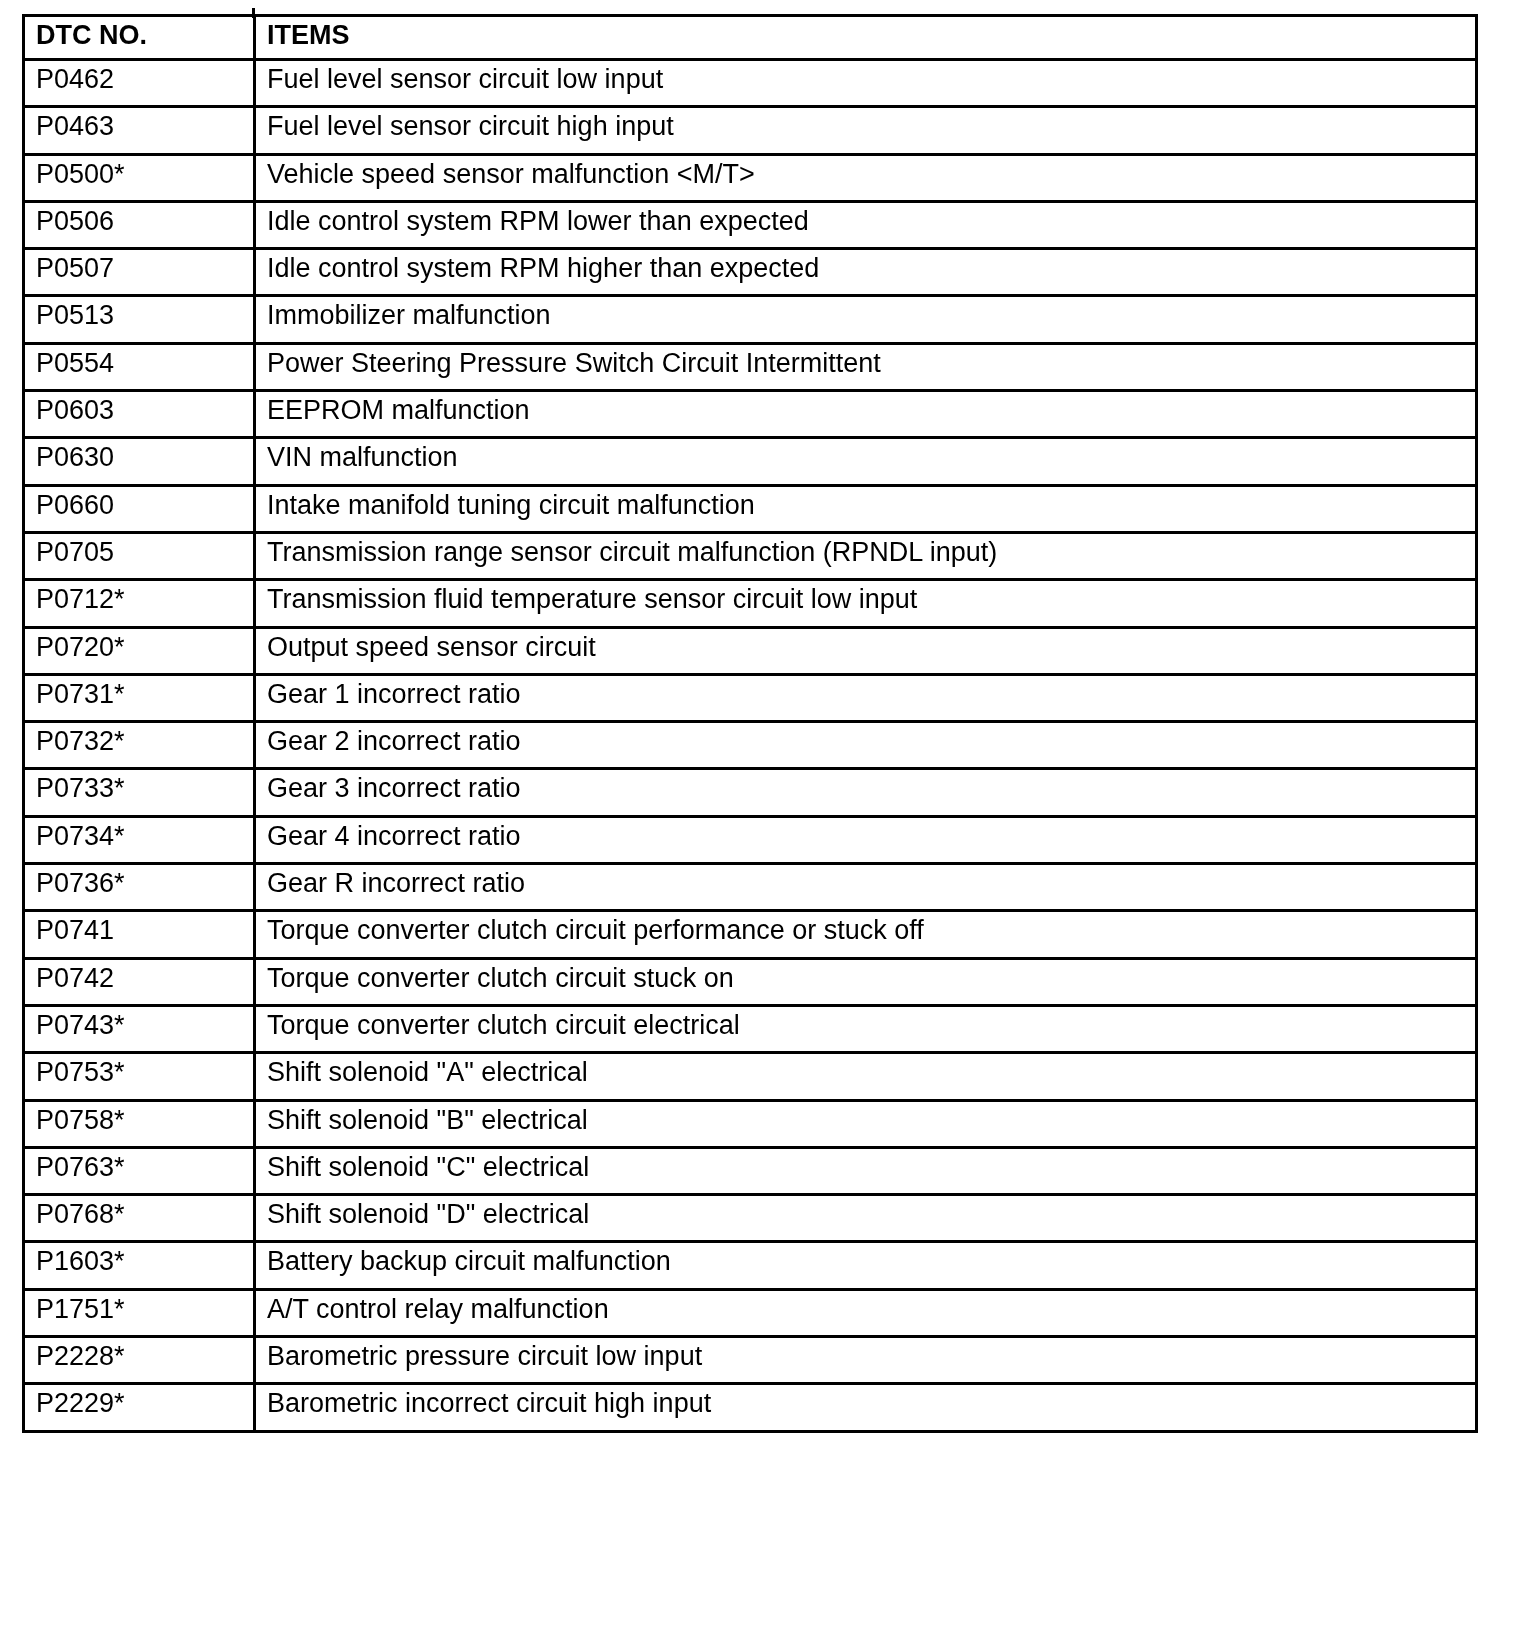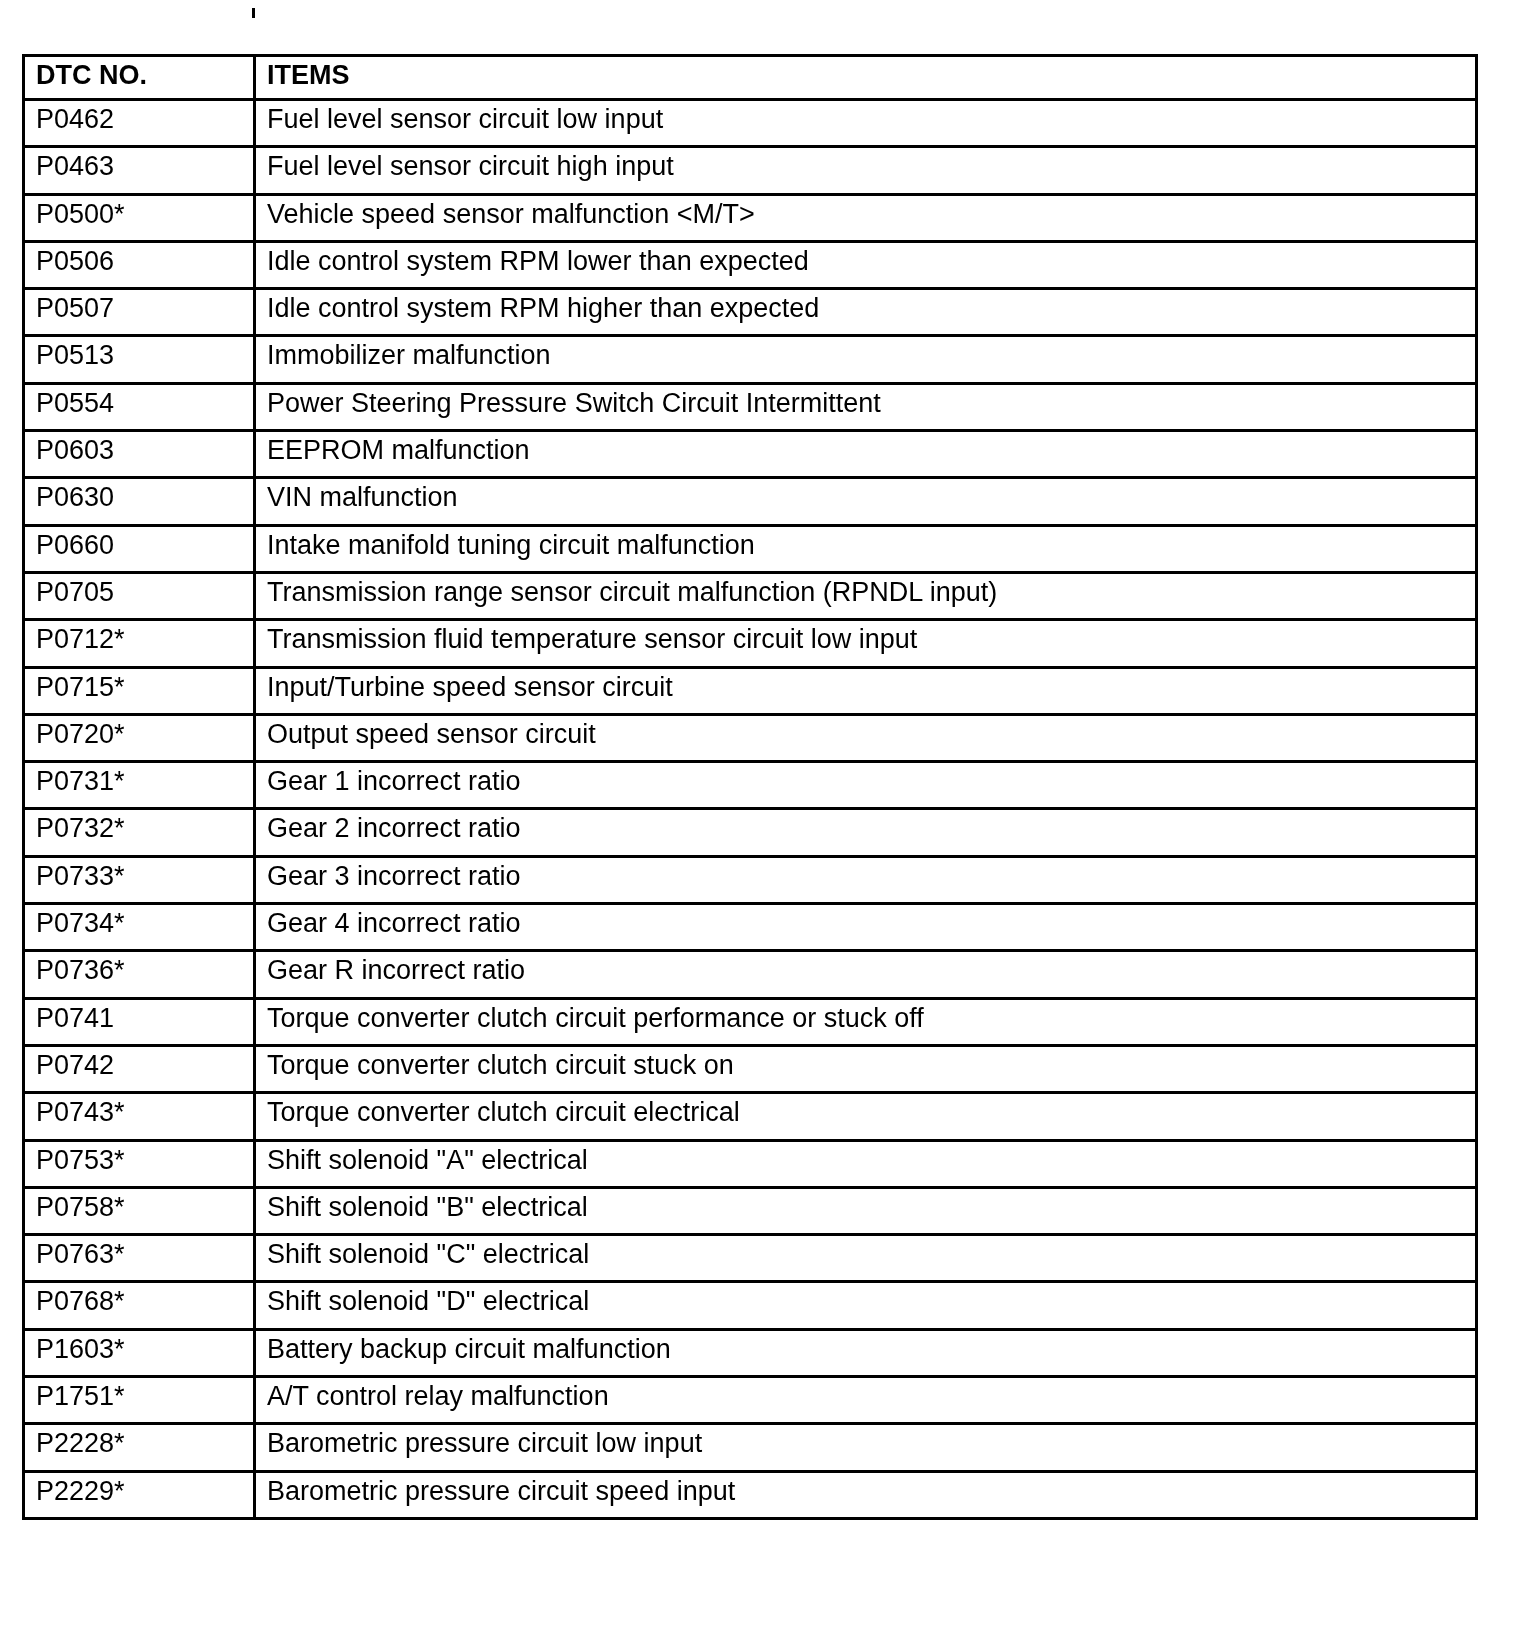--- a/index.html
+++ b/index.html
@@ -12,21 +12,20 @@
     font-family: "Liberation Sans", sans-serif;
     color: #000000;
   }
   .dtc-table {
     position: absolute;
     left: 22px;
     top: 14px;
     width: 1456px;
     border-collapse: collapse;
     table-layout: fixed;
-    margin-top: 40px;
   }
   .dtc-table th, .dtc-table td {
     border: 3px solid #000000;
     vertical-align: top;
     text-align: left;
     padding: 3px 8px 0 11px;
     font-size: 27px;
     line-height: 1.16;
     white-space: nowrap;
     overflow: hidden;
@@ -104,24 +103,20 @@
       </tr>
       <tr>
         <td class="col-code">P0705</td>
         <td class="col-item">Transmission range sensor circuit malfunction (RPNDL input)</td>
       </tr>
       <tr>
         <td class="col-code">P0712*</td>
         <td class="col-item">Transmission fluid temperature sensor circuit low input</td>
       </tr>
       <tr>
-        <td class="col-code">P0715*</td>
-        <td class="col-item">Input/Turbine speed sensor circuit</td>
-      </tr>
-      <tr>
         <td class="col-code">P0720*</td>
         <td class="col-item">Output speed sensor circuit</td>
       </tr>
       <tr>
         <td class="col-code">P0731*</td>
         <td class="col-item">Gear 1 incorrect ratio</td>
       </tr>
       <tr>
         <td class="col-code">P0732*</td>
         <td class="col-item">Gear 2 incorrect ratio</td>
@@ -173,16 +168,16 @@
       <tr>
         <td class="col-code">P1751*</td>
         <td class="col-item">A/T control relay malfunction</td>
       </tr>
       <tr>
         <td class="col-code">P2228*</td>
         <td class="col-item">Barometric pressure circuit low input</td>
       </tr>
       <tr>
         <td class="col-code">P2229*</td>
-        <td class="col-item">Barometric pressure circuit speed input</td>
+        <td class="col-item">Barometric incorrect circuit high input</td>
       </tr>
     </tbody>
 </table>
 
 </body></html>

